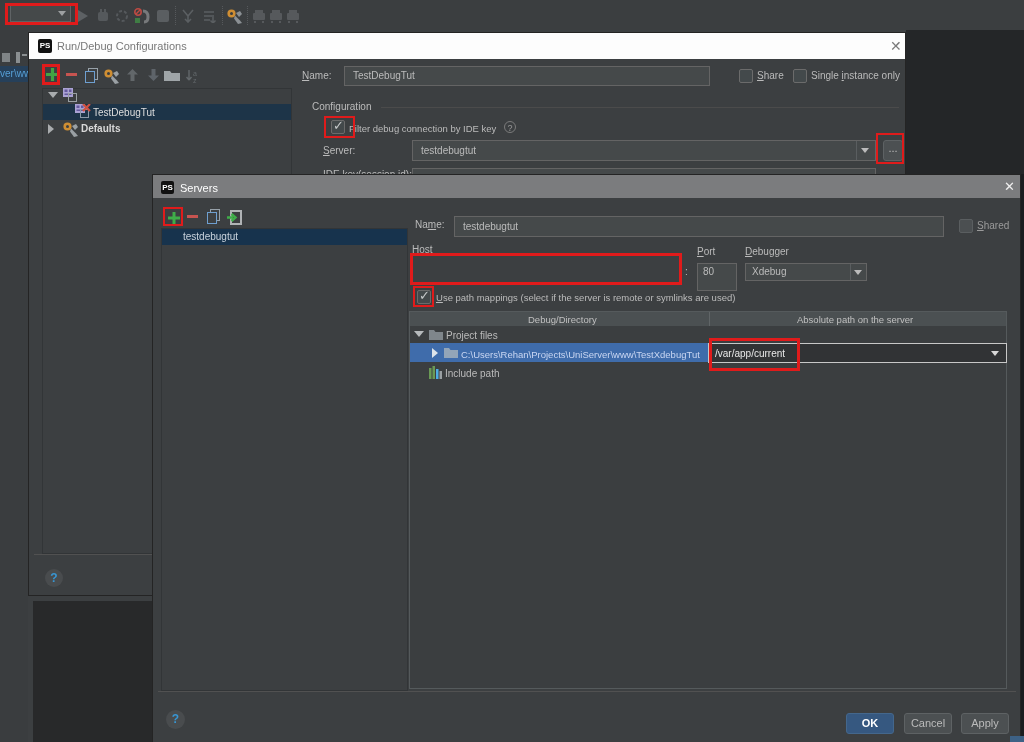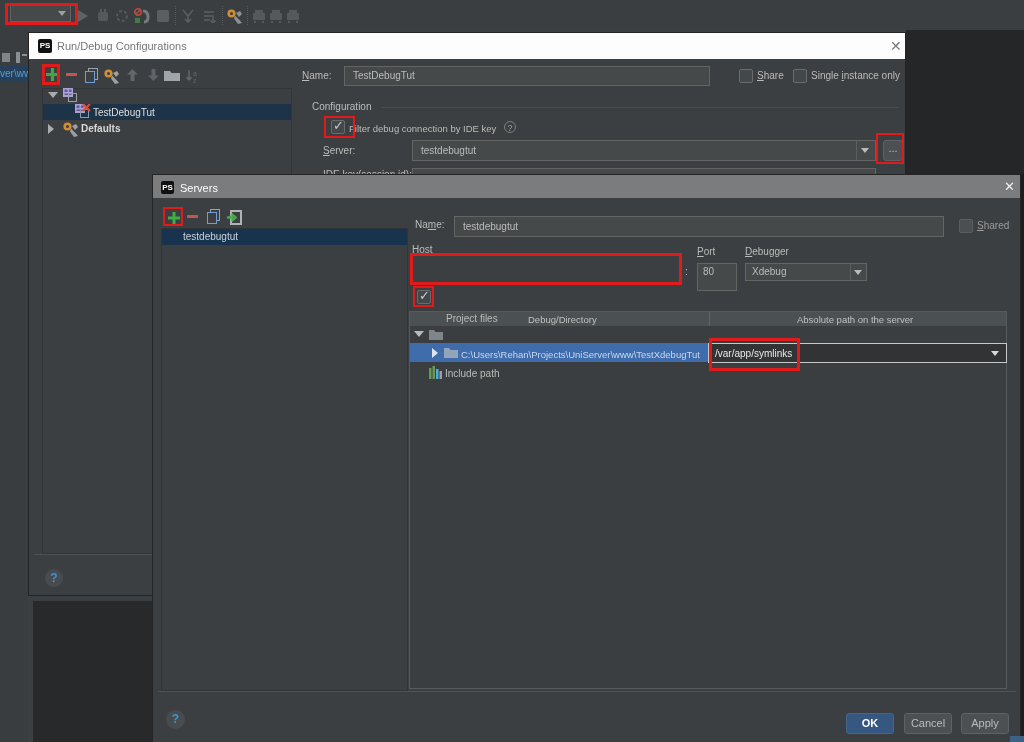--- a/index.html
+++ b/index.html
@@ -208,41 +208,42 @@
     <div class="lbl" style="left:532px;top:91px;">:</div>
     <div class="lbl" style="left:544px;top:71px;"><span style="text-decoration:underline">P</span>ort</div>
     <div class="fld" style="left:544px;top:88px;width:40px;height:28px;line-height:16px;padding-left:5px;">80</div>
     <div class="lbl" style="left:592px;top:71px;"><span style="text-decoration:underline">D</span>ebugger</div>
     <div class="fld" style="left:592px;top:88px;width:122px;height:18px;line-height:16px;padding-left:6px;">Xdebug</div>
     <div class="abs" style="left:697px;top:89px;width:16px;height:16px;border-left:1px solid #5a5e60;"></div>
     <div class="abs" style="left:701px;top:95px;width:0;height:0;border-left:4px solid transparent;border-right:4px solid transparent;border-top:5px solid #bbbbbb;"></div>
 
     <div class="chk" style="left:264px;top:115px;"></div>
     <div class="abs" style="left:266px;top:113px;color:#c6c9ca;font-size:13px;">✓</div>
+    <div class="lbl" style="left:283px;top:117px;font-size:9.5px;"><span style="text-decoration:underline">U</span>se path mappings (select if the server is remote or symlinks are used)</div>
 
     <div class="abs" style="left:256px;top:136px;width:598px;height:378px;border:1px solid #555a5c;background:#3b3e40;"></div>
     <div class="abs" style="left:257px;top:137px;width:596px;height:14px;background:#4b5052;"></div>
     <div class="abs" style="left:556px;top:137px;width:1px;height:14px;background:#606567;"></div>
     <div class="abs" style="left:375px;top:139px;color:#c0c0c0;font-size:9.5px;">Debug/Directory</div>
     <div class="abs" style="left:644px;top:139px;color:#c0c0c0;font-size:9.5px;">Absolute path on the server</div>
 
     <div class="abs" style="left:261px;top:156px;width:0;height:0;border-left:5px solid transparent;border-right:5px solid transparent;border-top:6px solid #b7babc;"></div>
     <svg class="abs" style="left:276px;top:154px;" width="14" height="11">
         <path d="M0 1 h5 l1.5 2 H14 v8 H0 z" fill="#7f868b"></path>
       </svg>
-    <div class="abs" style="left:293px;top:138px;color:#bbbbbb;font-size:10px;">Project files</div>
+    <div class="abs" style="left:293px;top:155px;color:#bbbbbb;font-size:10px;">Project files</div>
 
     <div class="abs" style="left:257px;top:168px;width:298px;height:19px;background:#3f6cab;"></div>
     <div class="abs" style="left:279px;top:173px;width:0;height:0;border-top:5px solid transparent;border-bottom:5px solid transparent;border-left:6px solid #dde4ea;"></div>
     <svg class="abs" style="left:291px;top:172px;" width="14" height="11">
         <path d="M0 1 h5 l1.5 2 H14 v8 H0 z" fill="#93a5b8"></path>
       </svg>
     <div class="abs" style="left:308px;top:174px;color:#c9d6f2;font-size:9.5px;white-space:nowrap;">C:\Users\Rehan\Projects\UniServer\www\TestXdebugTut</div>
     <div class="abs" style="left:555px;top:168px;width:299px;height:20px;background:#313335;border:1px solid #c8c8c8;"></div>
-    <div class="abs" style="left:562px;top:173px;color:#e8e8e8;font-size:10px;">/var/app/symlinks</div>
+    <div class="abs" style="left:562px;top:173px;color:#e8e8e8;font-size:10px;">/var/app/current</div>
     <div class="abs" style="left:838px;top:176px;width:0;height:0;border-left:4px solid transparent;border-right:4px solid transparent;border-top:5px solid #d8d8d8;"></div>
 
     <svg class="abs" style="left:276px;top:191px;" width="14" height="13">
         <rect x="0" y="2" width="2.5" height="11" fill="#6a9955"></rect>
         <rect x="3.5" y="0" width="2.5" height="13" fill="#6a9955"></rect>
         <rect x="7" y="3" width="2.5" height="10" fill="#4eade5"></rect>
         <rect x="10.5" y="5" width="2.5" height="8" fill="#9aa0a3"></rect>
       </svg>
     <div class="abs" style="left:292px;top:193px;color:#bbbbbb;font-size:10px;">Include path</div>
 

